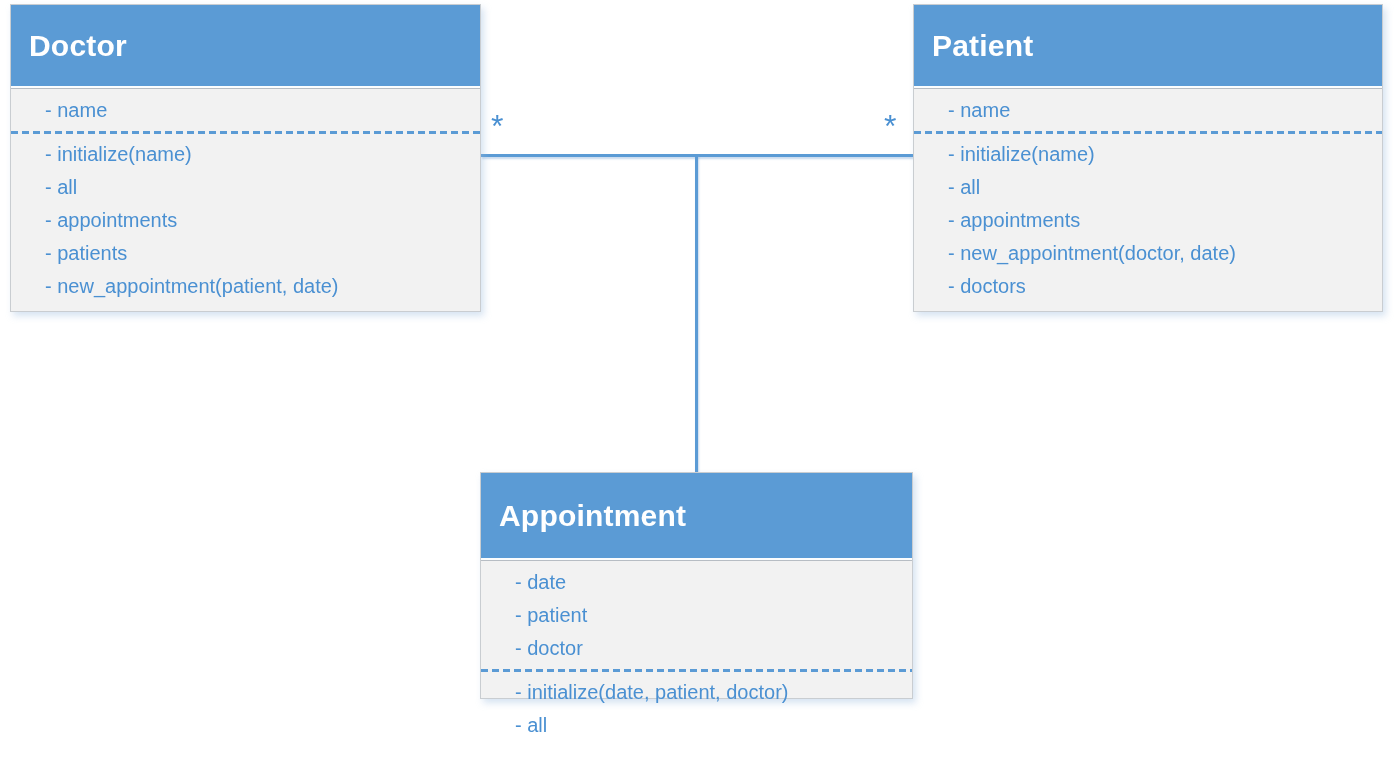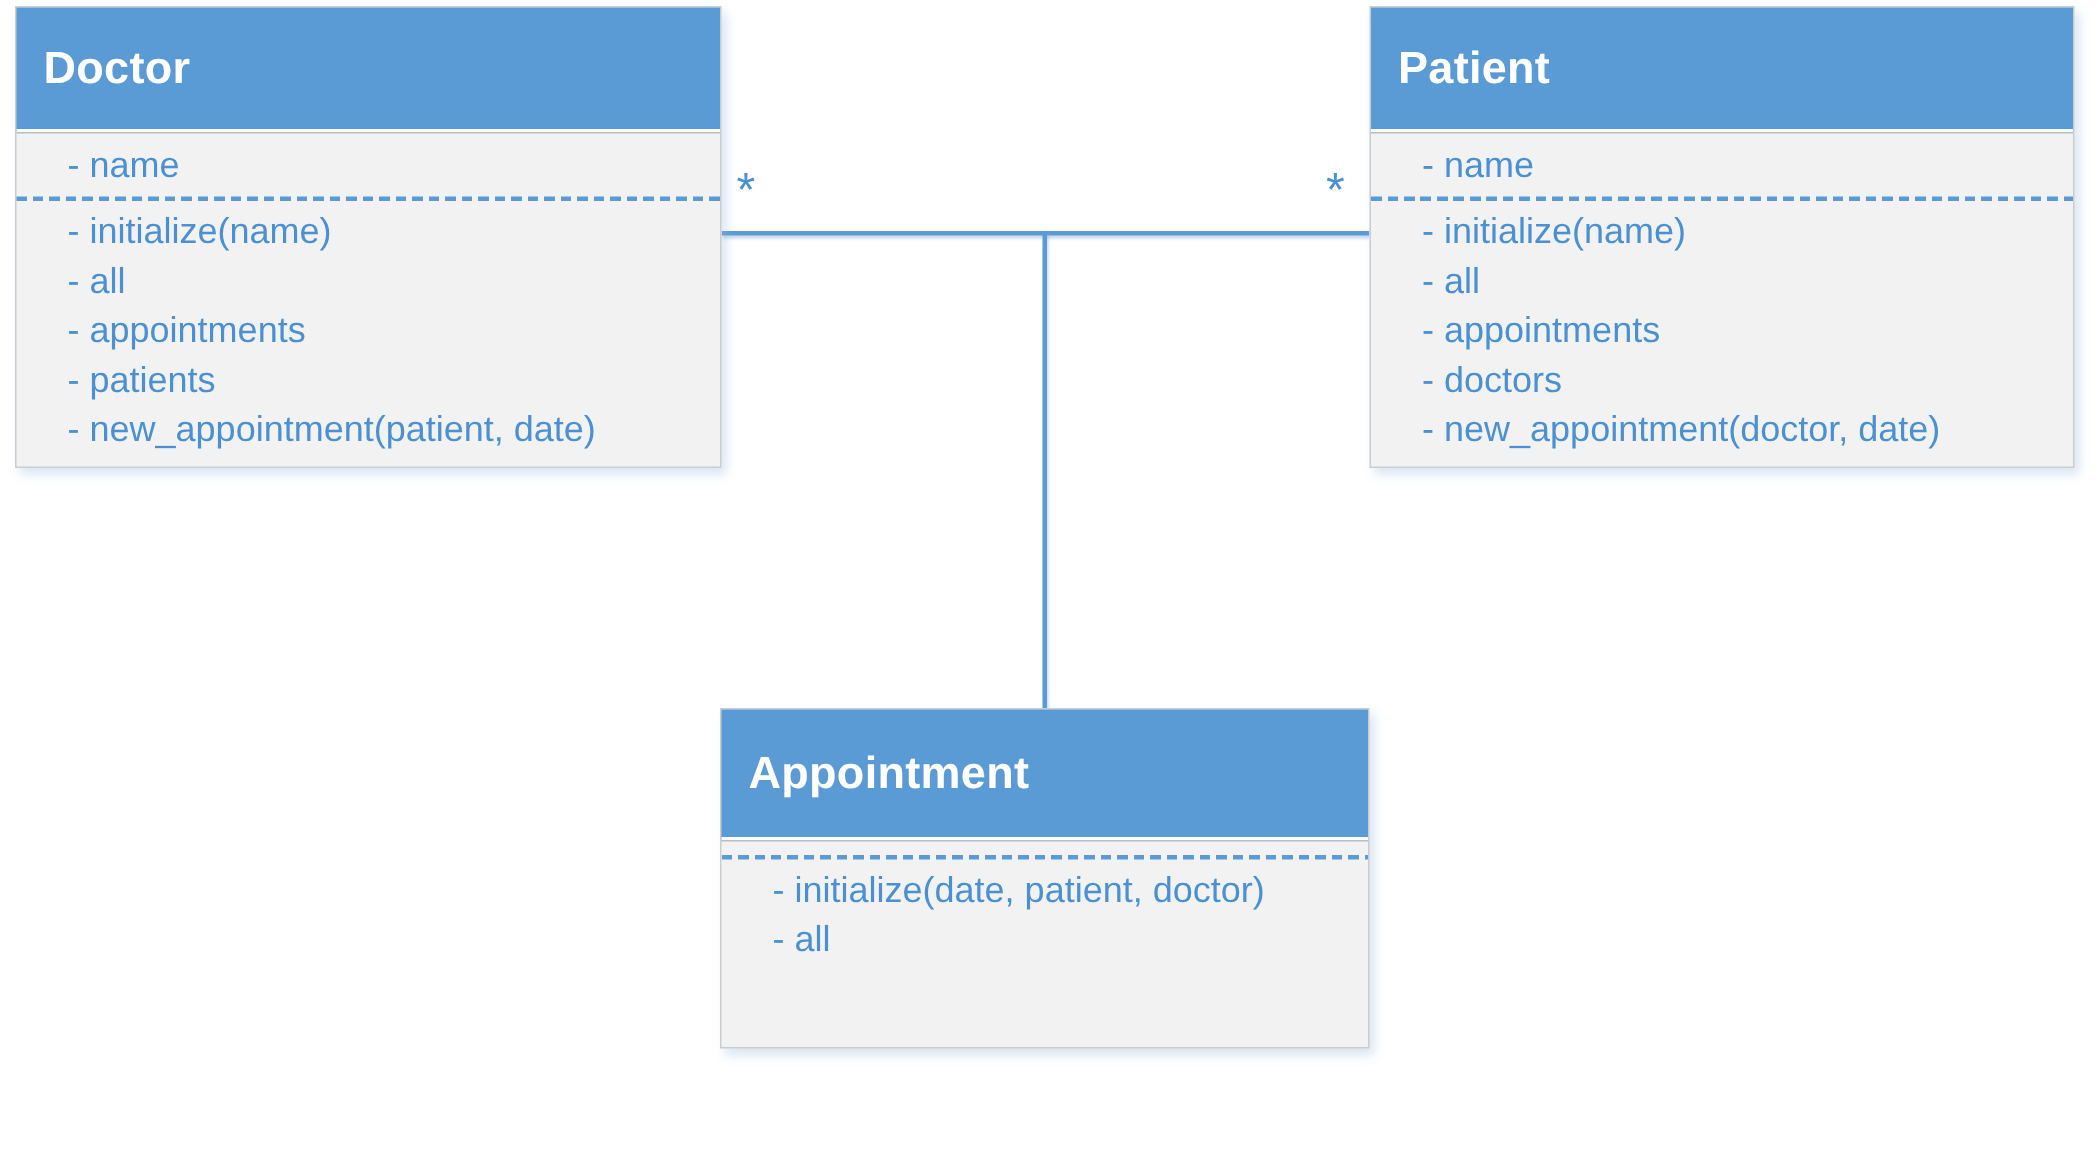--- a/index.html
+++ b/index.html
@@ -43,21 +43,21 @@
     padding-left: 18px;
     border-bottom: 2px solid #fbfdfe;
     box-shadow: 0 1px 0 rgba(110, 125, 140, 0.45);
     letter-spacing: 0.2px;
   }
   .doctor .class-header, .patient .class-header { height: 83px; }
   .appointment .class-header { height: 87px; }
   .class-body { padding-top: 6px; }
   .members { padding-left: 34px; }
   .member {
-    font-size: 24px;
+    font-size: 20px;
     line-height: 33px;
     color: var(--member-text);
     white-space: nowrap;
   }
   .member .underlined {
     text-decoration-thickness: 2px;
     text-underline-offset: 4px;
   }
   .separator {
     height: 3px;
@@ -116,29 +116,34 @@
     <div class="class-header">Patient</div>
     <div class="class-body">
       <div class="members attributes">
           <div class="member"><span>- </span><span>name</span></div>
         </div>
       <div class="separator"></div>
       <div class="members methods">
           <div class="member"><span>- </span><span>initialize(name)</span></div>
           <div class="member"><span>- </span><span class="underlined">all</span></div>
           <div class="member"><span>- </span><span>appointments</span></div>
+          <div class="member"><span>- </span><span>new_appointment(doctor, date)</span></div>
           <div class="member"><span>- </span><span>doctors</span></div>
-          <div class="member"><span>- </span><span>new_appointment(doctor, date)</span></div>
         </div>
     </div>
   </div>
 
   <div class="class-box appointment">
     <div class="class-header">Appointment</div>
     <div class="class-body">
+      <div class="members attributes">
+          <div class="member"><span>- </span><span>date</span></div>
+          <div class="member"><span>- </span><span>patient</span></div>
+          <div class="member"><span>- </span><span>doctor</span></div>
+        </div>
       <div class="separator"></div>
       <div class="members methods">
           <div class="member"><span>- </span><span>initialize(date, patient, doctor)</span></div>
           <div class="member"><span>- </span><span class="underlined">all</span></div>
         </div>
     </div>
   </div>
 
 </div>
 

